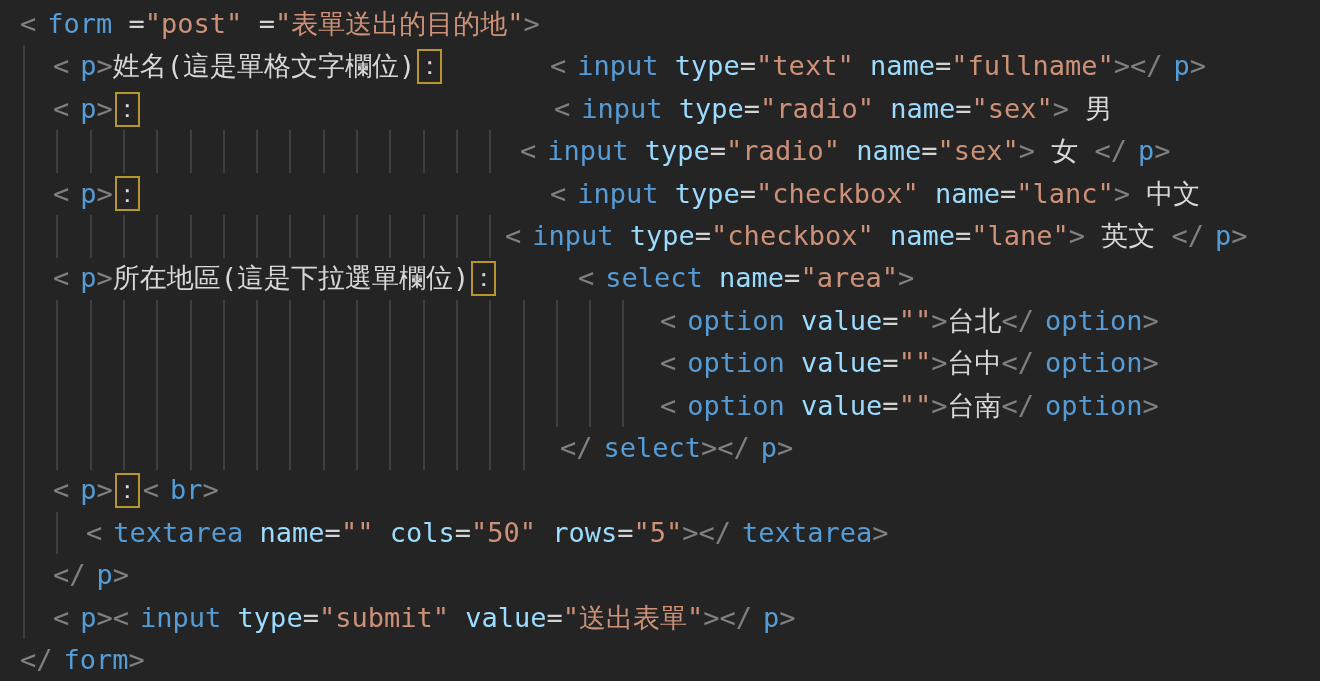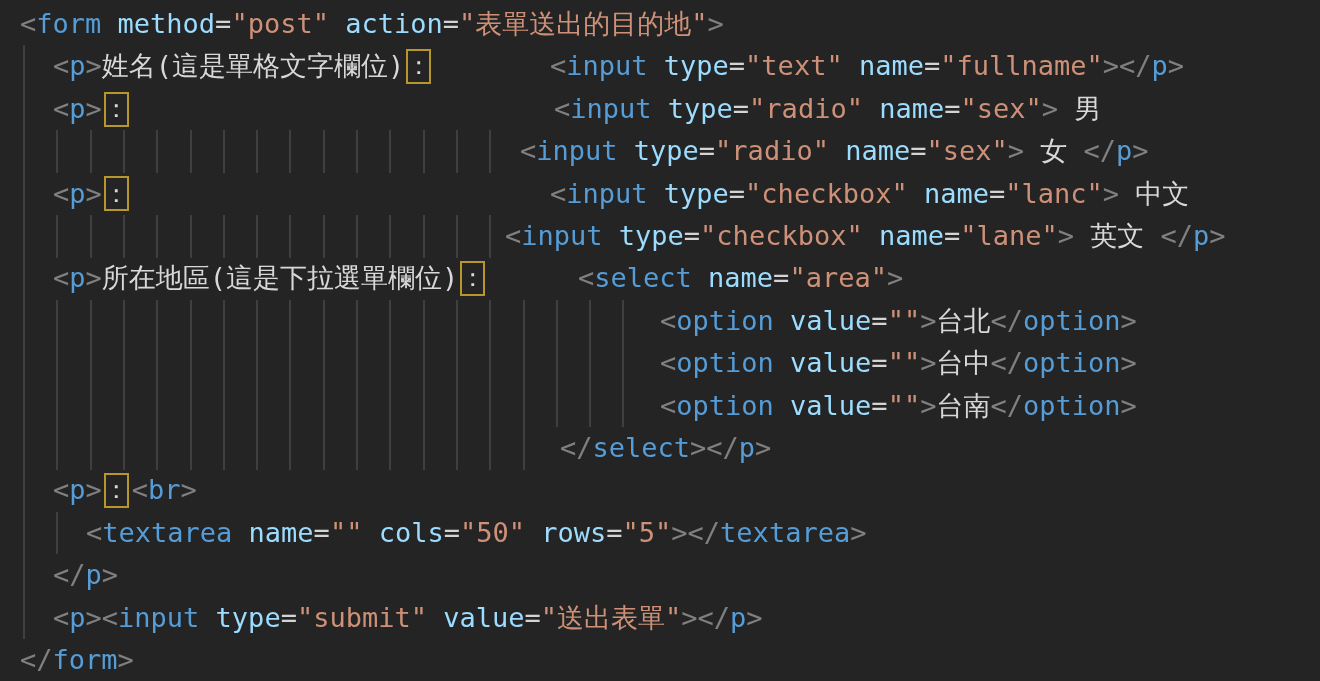--- a/index.html
+++ b/index.html
@@ -17,39 +17,39 @@
     position:relative;width:1320px;height:681px;
     font-size:27px;line-height:42.4px;
   }
   .line{position:absolute;left:0;width:1320px;height:42.5px;}
   .part{
     position:absolute;top:0;height:42.5px;
     display:flex;align-items:center;white-space:pre;
   }
   .guide{position:absolute;top:0;height:42.6px;width:2px;background:var(--gd);}
   .tk-pu{color:var(--pu);}
-  .tk-tg{color:var(--tg);}
+  .tk-tg{color:var(--tg);margin-left:11px;}
   .tk-at{color:var(--at);}
   .tk-eq{color:var(--eq);}
   .tk-st{color:var(--st);}
   .tk-tx{color:var(--tx);text-align:right;}
   .tk-bx{
     color:var(--tx);
     border:2.5px solid var(--bx);
     display:inline-flex;align-items:center;justify-content:center;
     width:25px;height:35px;margin:0 3px 0 2px;
     font-size:25px;
   }
 </style>
 </head>
 <body>
 
 <div class="editor">
     <div class="line" style="top: 3px;">
-      <span class="part" style="left: 20px;"><span class="tk-pu">&lt;</span><span class="tk-tg">form</span><span class="tk-tx"> </span><span class="tk-at">method</span><span class="tk-eq">=</span><span class="tk-st">"post"</span><span class="tk-tx"> </span><span class="tk-at">action</span><span class="tk-eq">=</span><span class="tk-st">"表單送出的目的地"</span><span class="tk-pu">&gt;</span></span>
+      <span class="part" style="left: 20px;"><span class="tk-pu">&lt;</span><span class="tk-tg">form</span><span class="tk-tx"> </span><span class="tk-eq">=</span><span class="tk-st">"post"</span><span class="tk-tx"> </span><span class="tk-eq">=</span><span class="tk-st">"表單送出的目的地"</span><span class="tk-pu">&gt;</span></span>
     </div>
     <div class="line" style="top: 45.4px;">
       <span class="guide" style="left: 23px;"></span>
       <span class="part" style="left: 53px;"><span class="tk-pu">&lt;</span><span class="tk-tg">p</span><span class="tk-pu">&gt;</span><span class="tk-tx">姓名(這是單格文字欄位)</span><span class="tk-bx">：</span></span>
       <span class="part" style="left: 550px;"><span class="tk-pu">&lt;</span><span class="tk-tg">input</span><span class="tk-tx"> </span><span class="tk-at">type</span><span class="tk-eq">=</span><span class="tk-st">"text"</span><span class="tk-tx"> </span><span class="tk-at">name</span><span class="tk-eq">=</span><span class="tk-st">"fullname"</span><span class="tk-pu">&gt;</span><span class="tk-pu">&lt;/</span><span class="tk-tg">p</span><span class="tk-pu">&gt;</span></span>
     </div>
     <div class="line" style="top: 87.8px;">
       <span class="guide" style="left: 23px;"></span>
       <span class="part" style="left: 53px;"><span class="tk-pu">&lt;</span><span class="tk-tg">p</span><span class="tk-pu">&gt;</span><span class="tk-bx">：</span></span>
       <span class="part" style="left: 554px;"><span class="tk-pu">&lt;</span><span class="tk-tg">input</span><span class="tk-tx"> </span><span class="tk-at">type</span><span class="tk-eq">=</span><span class="tk-st">"radio"</span><span class="tk-tx"> </span><span class="tk-at">name</span><span class="tk-eq">=</span><span class="tk-st">"sex"</span><span class="tk-pu">&gt;</span><span class="tk-tx"> 男</span></span>

